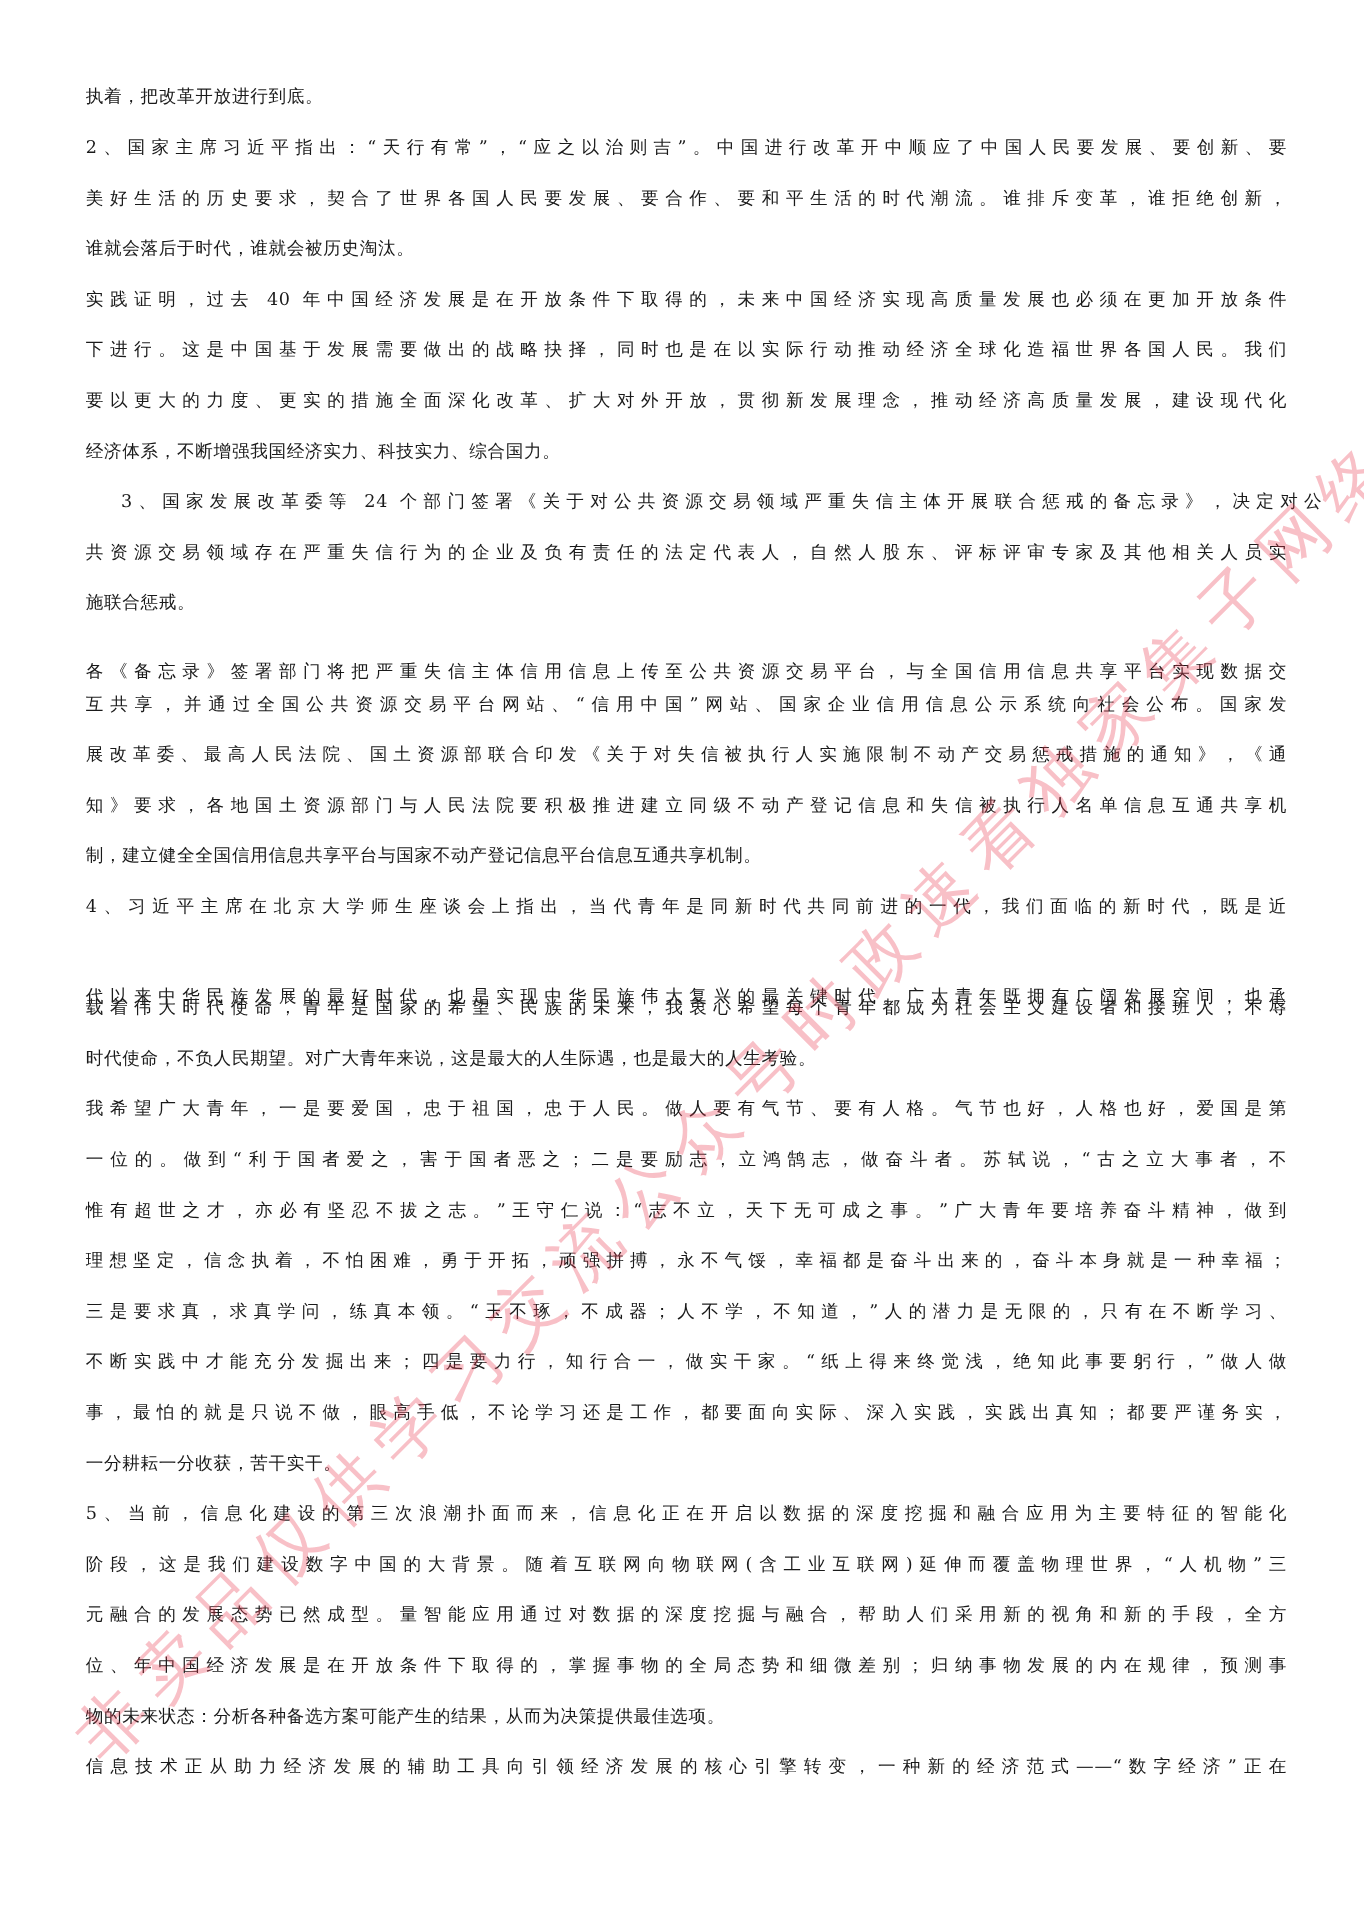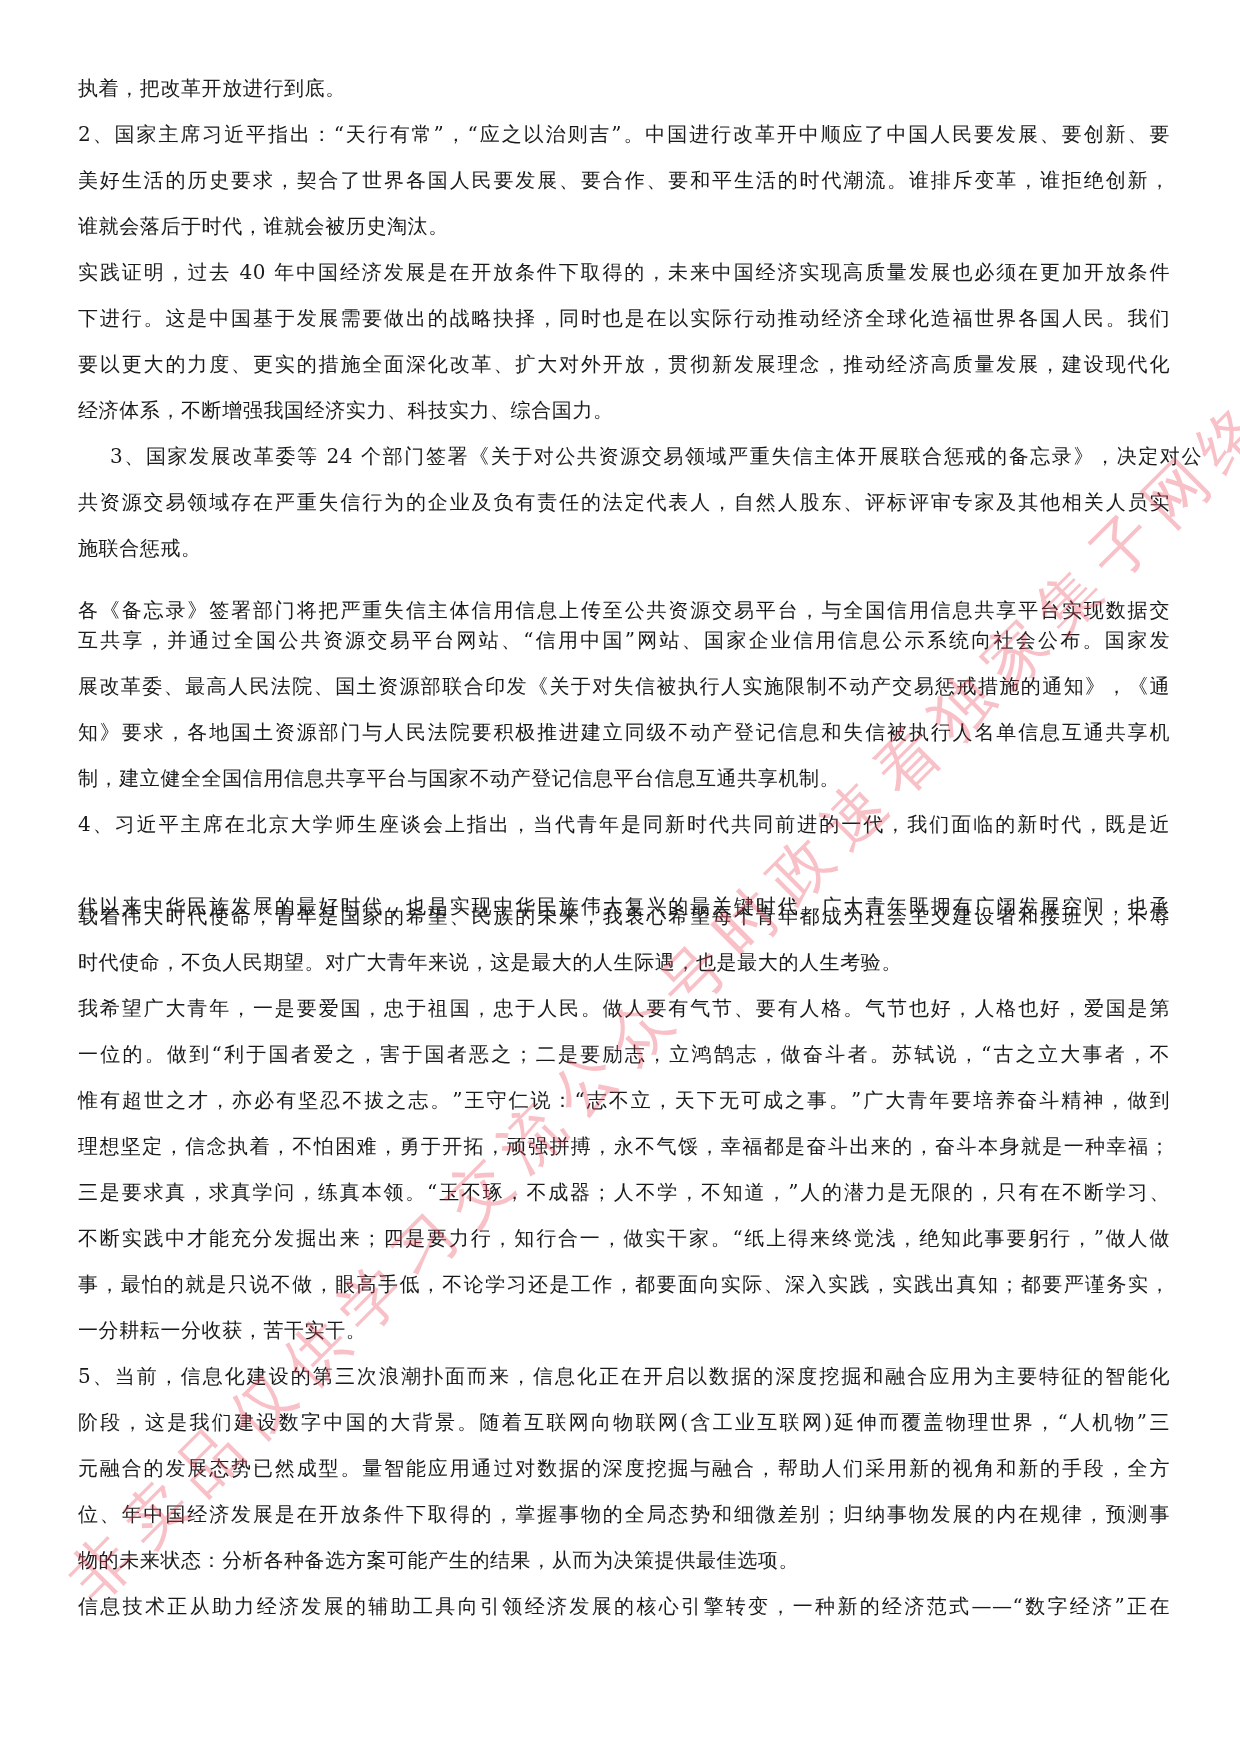--- a/index.html
+++ b/index.html
@@ -18,21 +18,21 @@
     .page {
       position: absolute;
       left: 78px;
       top: 74px;
       width: 1092px;
     }
     .line {
       position: absolute;
       left: 0;
       white-space: nowrap;
-      font-size: 20px;
+      font-size: 16px;
       line-height: 28px;
       letter-spacing: 0.6px;
       height: 28px;
     }
     .line.justify {
       width: 1092px;
       text-align: justify;
       text-align-last: justify;
     }
     .watermark {

